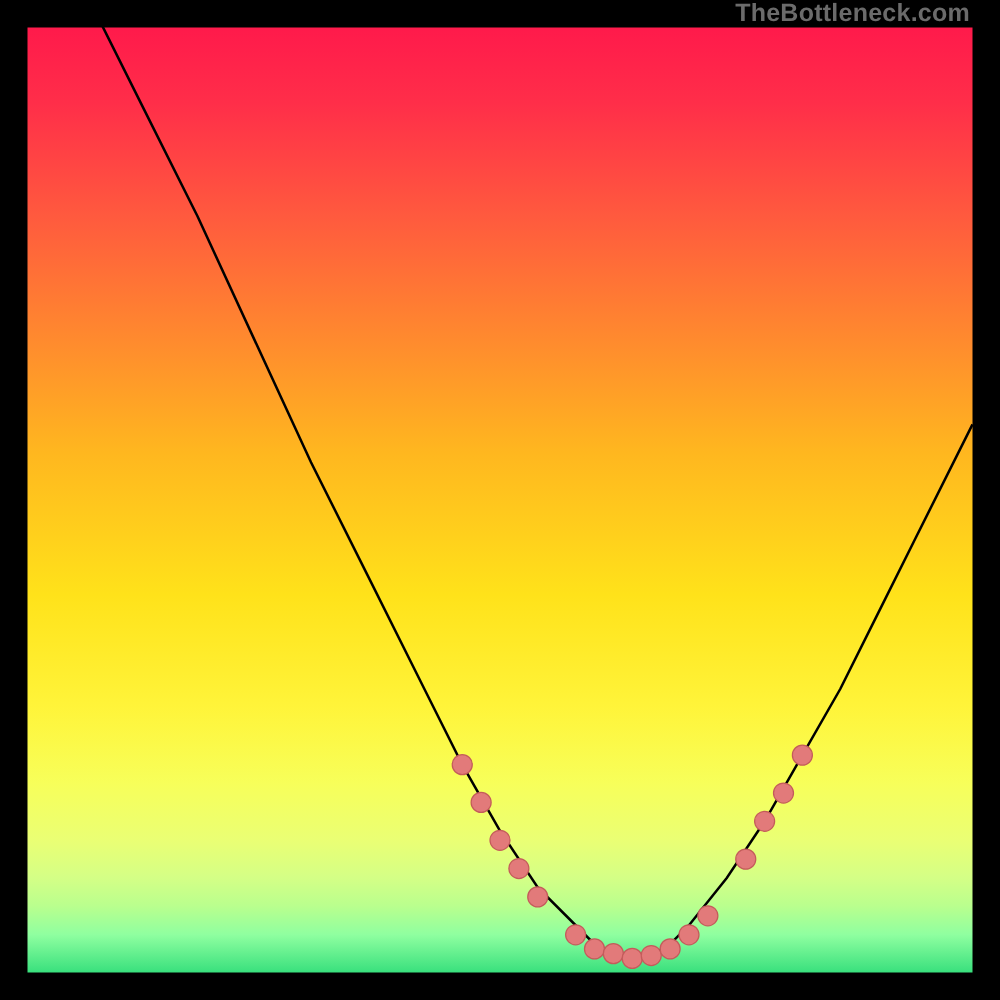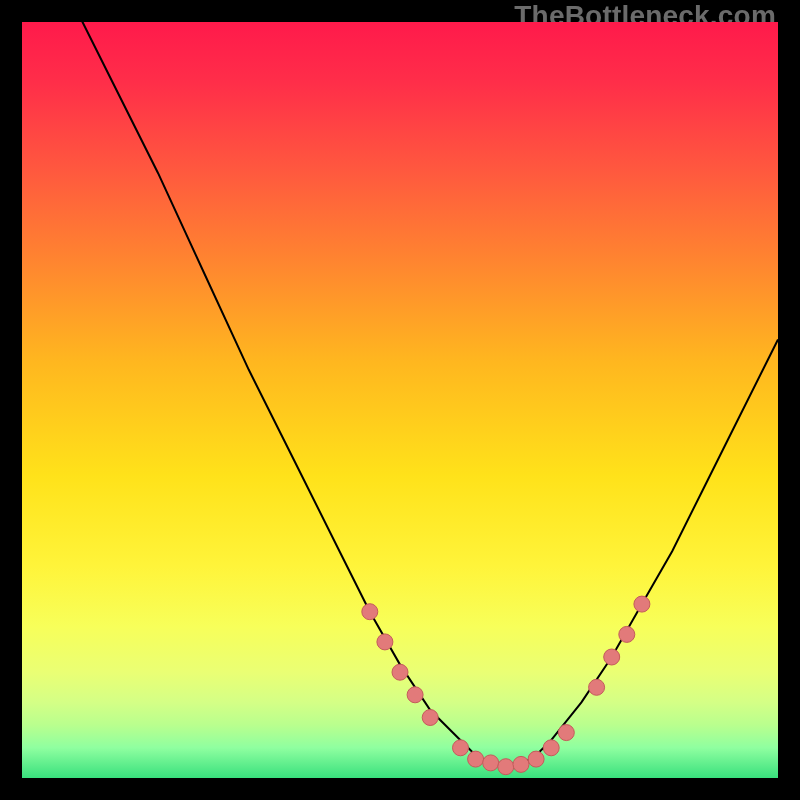--- a/index.html
+++ b/index.html
@@ -43,21 +43,21 @@
     top: 0;
     width: 756px;
     height: 756px;
     overflow: visible;
   }
   .watermark {
     position: absolute;
     top: 0;
     right: 24px;
     font-family: Arial, Helvetica, sans-serif;
-    font-size: 28px;
+    font-size: 20px;
     font-weight: 600;
     color: #6b6b6b;
     letter-spacing: 0.2px;
     user-select: none;
   }
 </style>
 </head>
 <body>
 
 <div class="frame">

